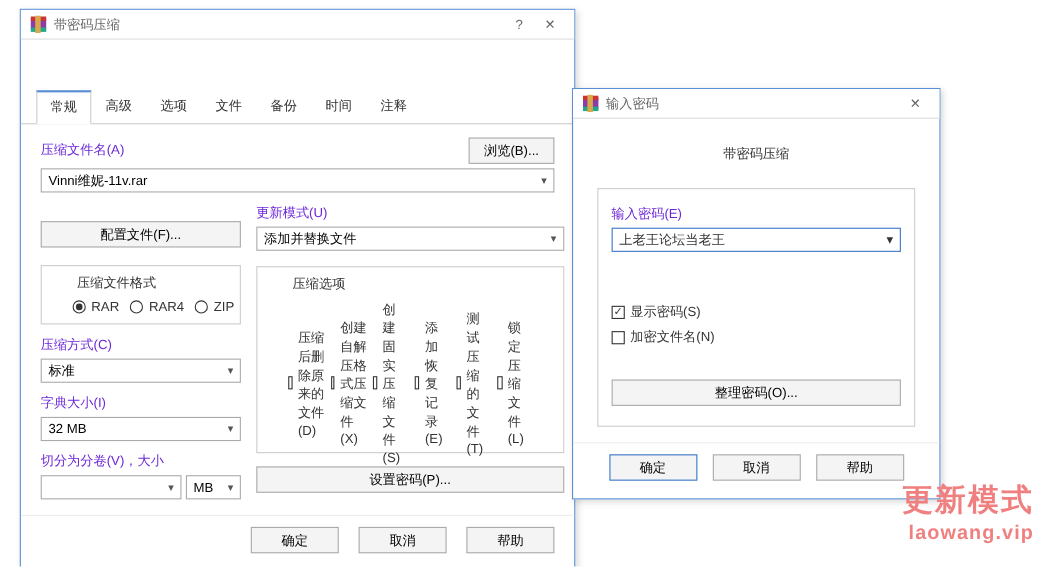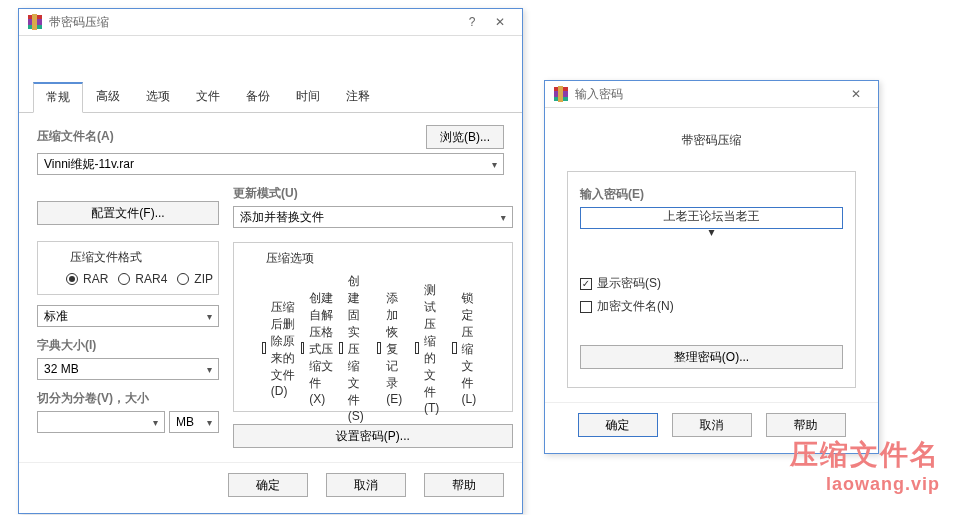--- a/index.html
+++ b/index.html
@@ -8,21 +8,21 @@
   .titlebar { display: flex; align-items: center; padding: 4px 8px; background: #fff; border-bottom: 1px solid #ddd; }
   .titlebar .icon { width: 16px; height: 16px; margin-right: 6px; display: flex; align-items: center; justify-content: center; }
   .titlebar .title { flex: 1; color: #666; }
   .titlebar .btn { width: 28px; height: 18px; display: flex; align-items: center; justify-content: center; color: #666; cursor: default; }
   .wr-icon svg { width: 16px; height: 16px; }
   .tabs { display: flex; border-bottom: 1px solid #ccc; padding: 6px 14px 0 14px; }
   .tab { padding: 5px 12px 6px 12px; border: 1px solid transparent; border-bottom: none; color: #333; margin-right: 0; position: relative; margin-top: 40px; }
   .tab.active { border: 1px solid #ccc; border-bottom: 1px solid #fff; border-top: 2px solid #5a8fd6; background: #fff; margin-bottom: -1px; }
   .body { padding: 12px 18px 14px 18px; }
   .row { display: flex; align-items: center; }
-  .label { color: #737373; margin-bottom: 4px; font-weight: bold; }
+  .label { color: #6d28d9; margin-bottom: 4px; }
   .input-text, .combo {
     width: 100%; height: 22px; border: 1px solid #aaa; background: #fff;
     display: flex; align-items: center; padding: 0 6px; justify-content: space-between;
   }
   .combo .arrow { color: #555; font-size: 10px; }
   .btn-std {
     height: 24px; border: 1px solid #aaa; background: #f4f4f4; display: flex; align-items: center;
     justify-content: center; padding: 0 10px; cursor: default;
   }
   .cols { display: flex; gap: 14px; margin-top: 10px; }
@@ -33,21 +33,21 @@
   .radio-row { display: flex; gap: 10px; margin-top: 6px; text-align: right; }
   .radio, .check { display: flex; align-items: center; gap: 5px; color: #333; }
   .r-outer { width: 12px; height: 12px; border-radius: 50%; border: 1px solid #333; display: flex; align-items: center; justify-content: center; }
   .r-inner { width: 6px; height: 6px; border-radius: 50%; background: #333; }
   .c-box { width: 12px; height: 12px; border: 1px solid #333; display: flex; align-items: center; justify-content: center; font-size: 10px; line-height: 1; }
   .blk { margin-top: 10px; }
   .footer { display: flex; justify-content: flex-end; gap: 18px; padding: 10px 18px 16px 18px; border-top: 1px solid #eee; }
   .footer .btn-std { width: 80px; }
   .pw-body { padding: 16px 22px 14px 22px; }
   .pw-title { text-align: center; margin: 8px 0 22px 0; color: #333; }
-  .pw-input { border: 1px solid #3a76c8; height: 22px; display: flex; align-items: center; justify-content: space-between; padding: 0 6px; color: #333; flex-direction: column; }
+  .pw-input { border: 1px solid #3a76c8; height: 22px; display: flex; align-items: center; justify-content: space-between; padding: 0 6px; color: #333; }
   .watermark { position: absolute; right: 20px; bottom: 20px; color: #f08080; font-weight: bold; text-align: right; pointer-events: none; }
   .watermark .l1 { font-size: 28px; letter-spacing: 2px; }
   .watermark .l2 { font-size: 18px; letter-spacing: 1px; }
 </style>
 </head>
 <body>
 
 <div class="window" style="left:18px; top:8px; width:505px;">
   <div class="titlebar">
     <span class="icon wr-icon">
@@ -107,20 +107,21 @@
                 <span>RAR4</span>
               </div>
             <div class="radio">
                 <span class="r-outer"></span>
                 <span>ZIP</span>
               </div>
           </div>
         </div>
 
         <div class="blk">
+          <div class="label">压缩方式(C)</div>
           <div class="combo">
             <span>标准</span>
               <span class="arrow">▾</span>
           </div>
         </div>
 
         <div class="blk">
           <div class="label">字典大小(I)</div>
           <div class="combo">
             <span>32 MB</span>
@@ -193,21 +194,21 @@
       </div>
     <div class="btn-std">
         <span>取消</span>
       </div>
     <div class="btn-std">
         <span>帮助</span>
       </div>
   </div>
 </div>
 
-<div class="window" style="left:544px; top:80px; width:335px;">
+<div class="window" style="left:520px; top:80px; width:335px;">
   <div class="titlebar">
     <span class="icon wr-icon">
       <svg viewBox="0 0 16 16">
           <rect x="1" y="3" width="14" height="10" fill="#8a3ca8"></rect>
           <rect x="1" y="1" width="14" height="4" fill="#c33"></rect>
           <rect x="1" y="11" width="14" height="4" fill="#2a8"></rect>
           <rect x="5" y="0" width="5" height="16" fill="#d9a94b"></rect>
         </svg>
     </span>
     <span class="title">输入密码</span>
@@ -248,15 +249,15 @@
     <div class="btn-std">
         <span>取消</span>
       </div>
     <div class="btn-std">
         <span>帮助</span>
       </div>
   </div>
 </div>
 
 <div class="watermark">
-  <div class="l1">压缩文件名</div>
+  <div class="l1">更新模式</div>
   <div class="l2">laowang.vip</div>
 </div>
 
 </body></html>

